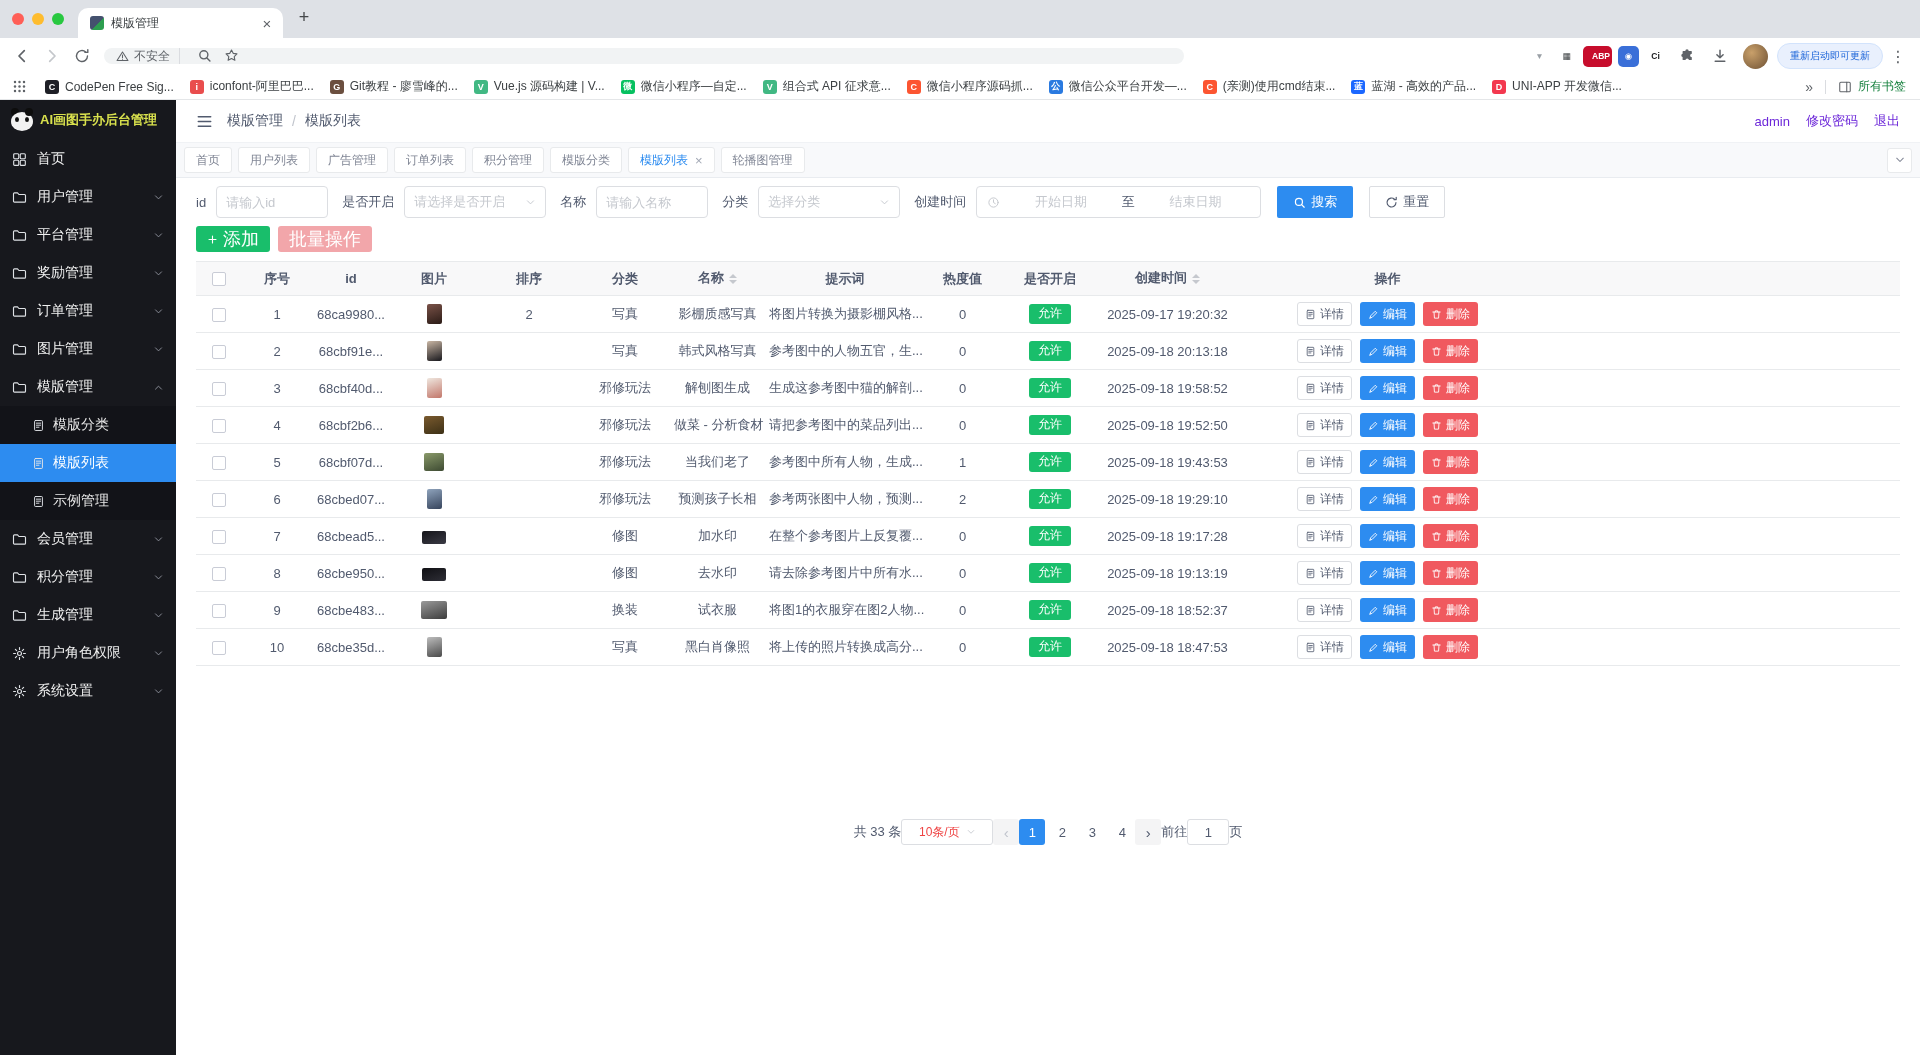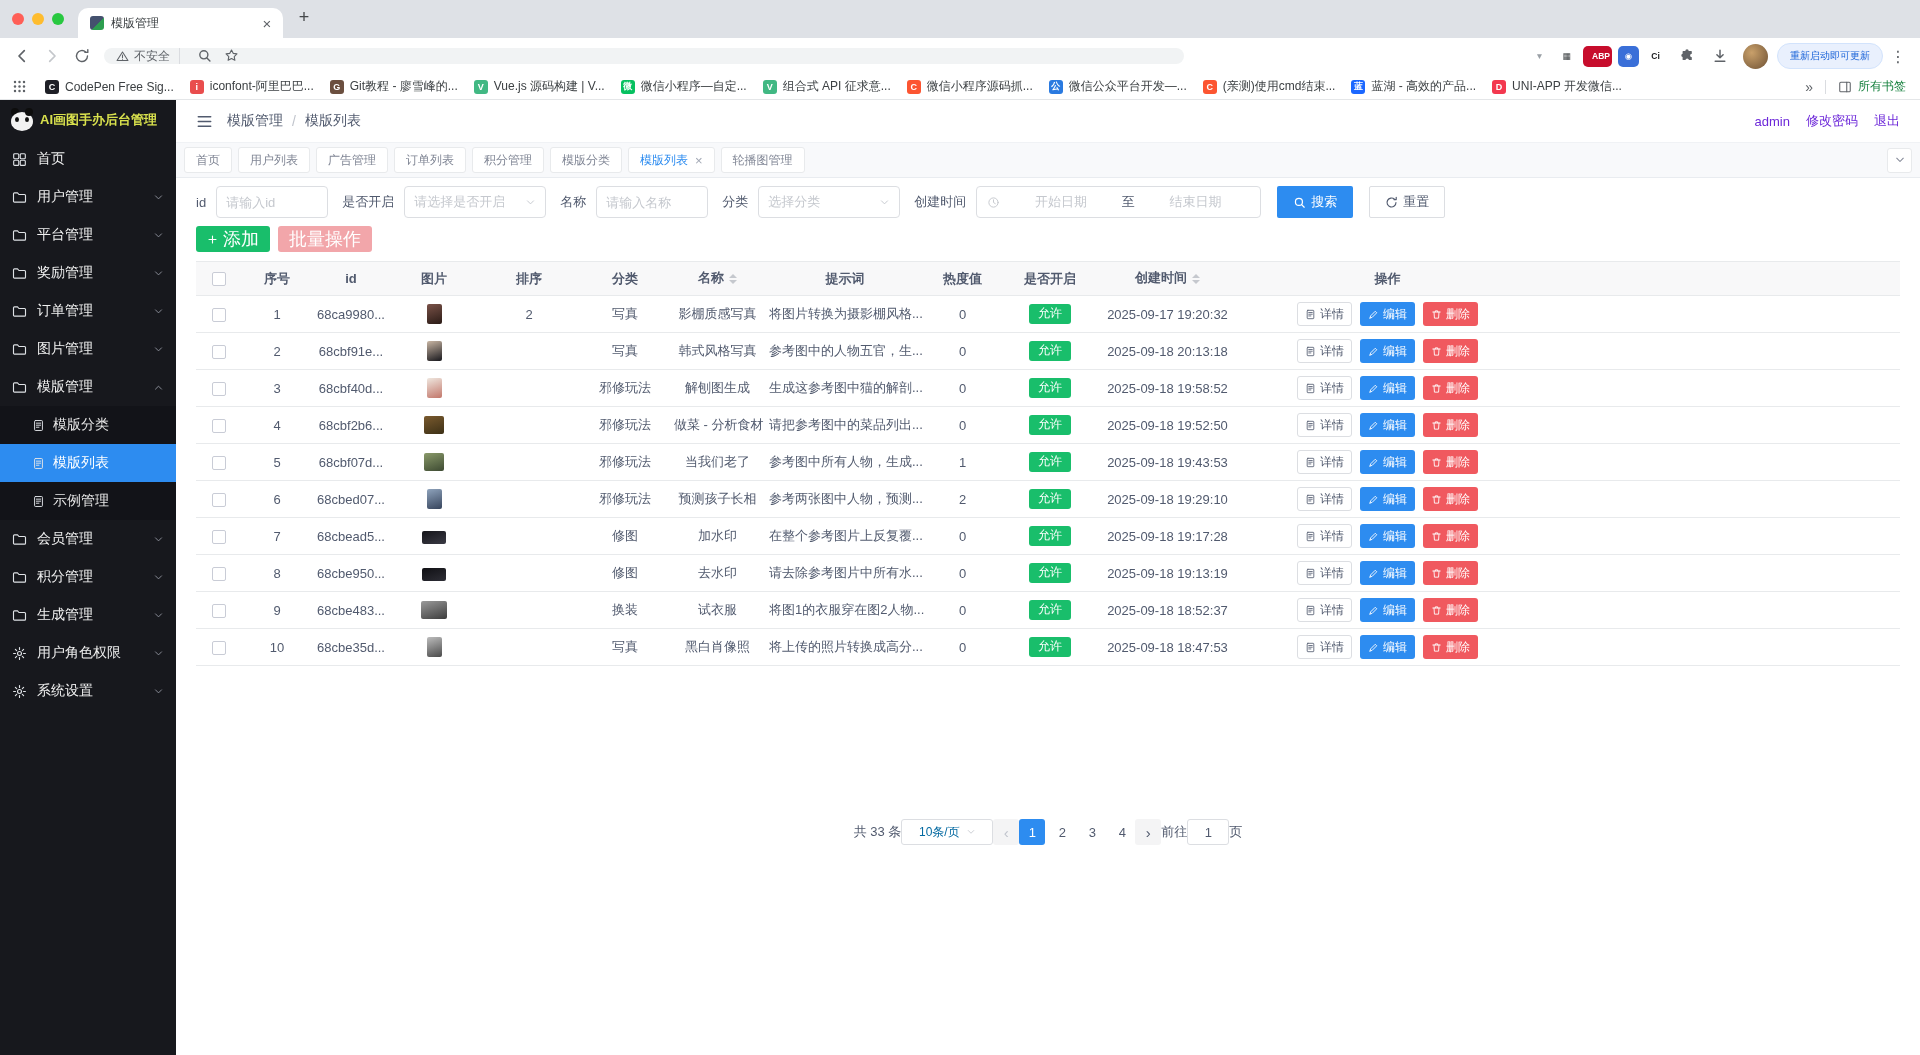--- a/index.html
+++ b/index.html
@@ -120,21 +120,21 @@
   .badge{display:inline-block;background:var(--success);color:#fff;font-size:12px;padding:2.5px 9px;border-radius:3px;line-height:1.3}
   .op-btn{display:inline-flex;align-items:center;gap:4px;height:24px;padding:0 7px;border-radius:3px;font-size:12px;border:1px solid transparent;cursor:pointer;background:#fff;vertical-align:middle}
   .op-btn+.op-btn{margin-left:8px}
   .op-btn .icon{width:11px;height:11px;display:inline-flex}
   .op-detail{border-color:var(--border);color:#515a6e}
   .op-edit{background:var(--primary);color:#fff}
   .op-del{background:var(--danger);color:#fff}
 
   
   .pager{display:flex;align-items:center;justify-content:center;margin-top:153px;font-size:13px;color:#515a6e;flex:none}
-  .psize{width:92px;height:26px;border:1px solid var(--border);border-radius:3px;display:flex;align-items:center;justify-content:center;gap:6px;font-size:12px;color:#0369a1;cursor:pointer;background:#fff}
+  .psize{width:92px;height:26px;border:1px solid var(--border);border-radius:3px;display:flex;align-items:center;justify-content:center;gap:6px;font-size:12px;color:#ef4444;cursor:pointer;background:#fff}
   .psize .chev{width:10px;height:10px}
   .pbtn{min-width:26px;height:26px;border-radius:3px;display:inline-flex;align-items:center;justify-content:center;font-size:15px;color:#515a6e;background:#f4f4f5;cursor:pointer}
   .pbtn.disabled{color:#c0c4cc}
   .pages{display:inline-flex;gap:4px}
   .pnum{min-width:26px;height:26px;border-radius:3px;display:inline-flex;align-items:center;justify-content:center;font-size:13px;color:#515a6e;cursor:pointer}
   .pnum.active{background:var(--primary);color:#fff}
   .goto-input{width:42px;height:26px;border:1px solid var(--border);border-radius:3px;text-align:center;font-size:13px;color:#515a6e;outline:none}
 </style>
 </head>
 <body>

